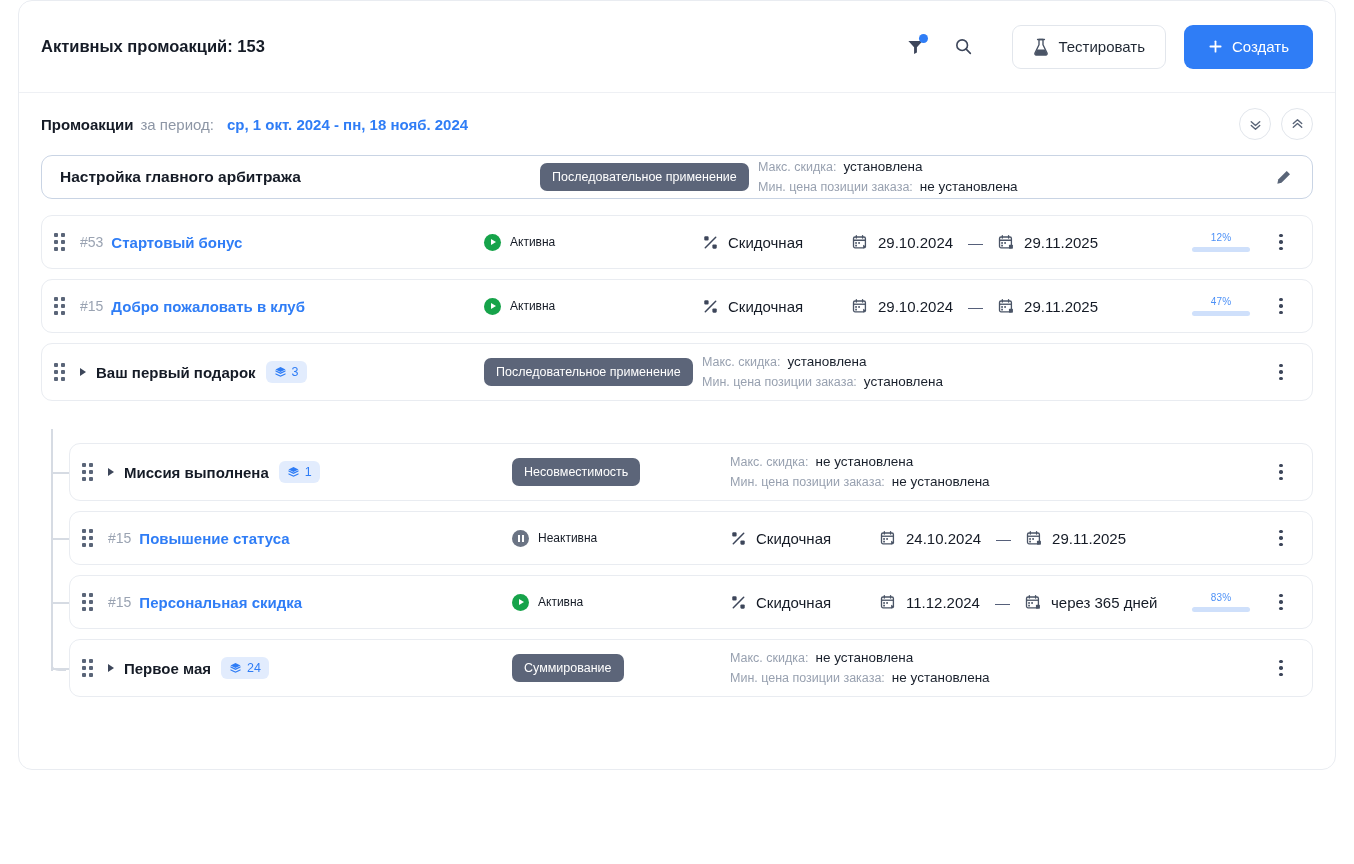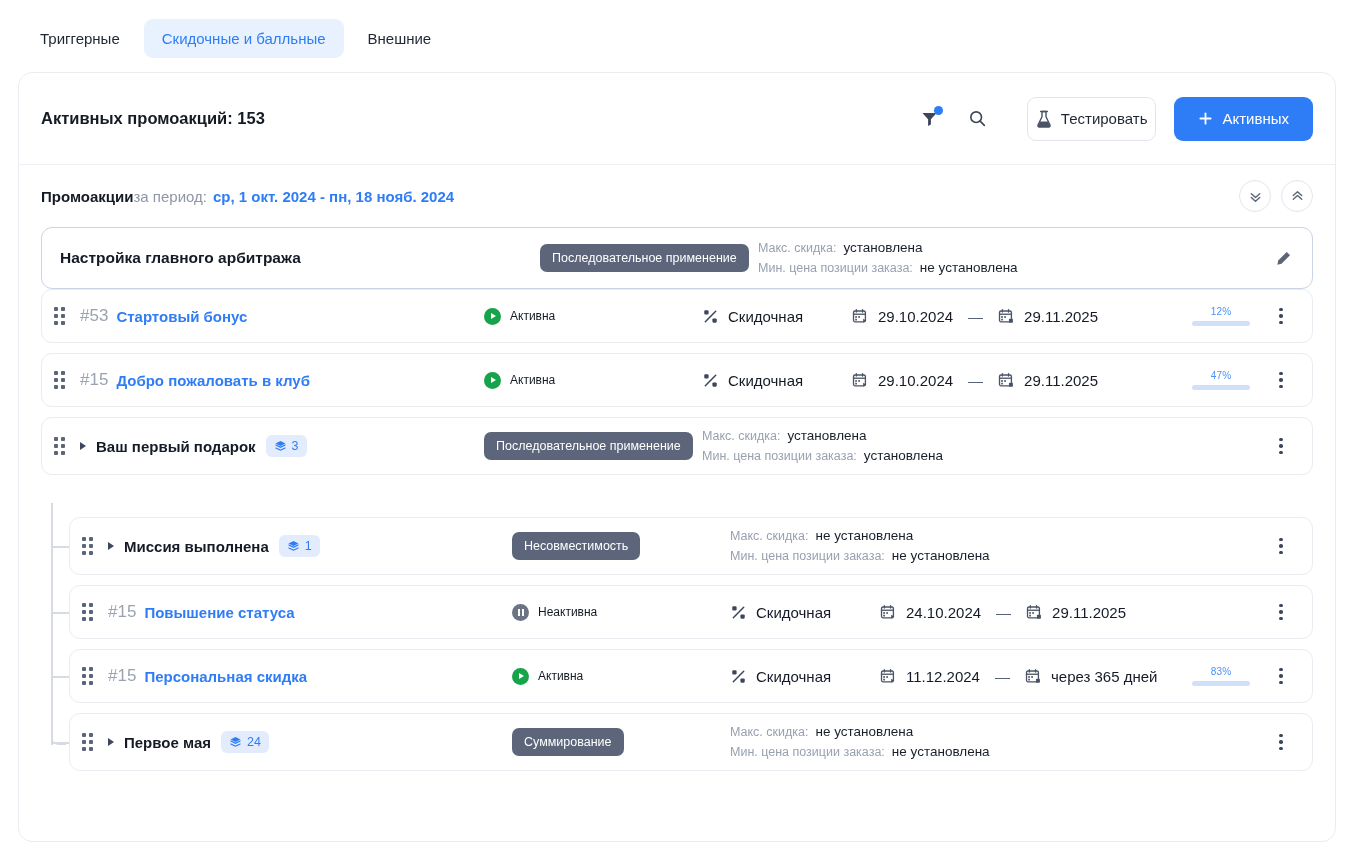--- a/index.html
+++ b/index.html
@@ -77,21 +77,21 @@
     width: 9px; height: 9px;
     border-radius: 50%;
     background: #2f7df6;
   }
   .btn {
     display: flex; align-items: center; gap: 9px;
     height: 44px;
     border-radius: 9px;
     font-size: 15px;
     cursor: pointer;
-    padding: 0 8px;
+    padding: 0 20px;
     white-space: nowrap;
   }
   .btn-outline {
     border: 1px solid #e2e6ec;
     background: #fff;
     color: #1f2733;
     margin-left: 16px;
   }
   .btn-primary {
     background: #2f7df6;
@@ -102,21 +102,21 @@
   }
 
   
   .period-bar {
     display: flex; align-items: center;
     justify-content: space-between;
     padding: 0 22px;
     height: 62px;
     flex: 0 0 auto;
   }
-  .period-left { display: flex; align-items: flex-start; font-size: 15px; }
+  .period-left { display: flex; align-items: flex-start; gap: 7px; font-size: 15px; }
   .period-label { font-weight: 700; color: #151b26; }
   .period-sub { color: #8d96a5; }
   .period-value { color: #2f7df6; font-weight: 700; margin-left: 6px; }
   .period-right { display: flex; gap: 10px; }
   .round-btn {
     width: 32px; height: 32px;
     border-radius: 50%;
     border: 1px solid #e2e6ec;
     background: #fff;
     display: flex; align-items: center; justify-content: center;
@@ -136,22 +136,22 @@
     background: #ffffff;
     border: 1px solid #e9ecf1;
     border-radius: 11px;
     height: 54px;
     margin-bottom: 10px;
     padding: 0 14px 0 12px;
     position: relative;
   }
   .row.arbitration {
     border: 1.5px solid #c9d4e4;
-    height: 62px;
-    margin-bottom: 0;
+    height: 44px;
+    margin-bottom: 16px;
     padding-left: 18px;
   }
   .row.tall { height: 58px; }
 
   .drag-handle {
     width: 16px; height: 18px;
     display: grid;
     grid-template-columns: repeat(2, 5px);
     grid-template-rows: repeat(3, 5px);
     gap: 2px;
@@ -171,21 +171,21 @@
     border-left: 6px solid #3d465a;
     border-top: 4.5px solid transparent;
     border-bottom: 4.5px solid transparent;
     margin-right: 10px;
     cursor: pointer;
     flex: 0 0 auto;
   }
 
   .row-num {
     color: #9aa3b2;
-    font-size: 17px;
+    font-size: 14px;
     margin-right: 8px;
     flex: 0 0 auto;
   }
   .row-link {
     color: #2f7df6;
     font-size: 15px;
     font-weight: 700;
     cursor: pointer;
     white-space: nowrap;
   }
@@ -305,25 +305,20 @@
     background: #d6dbe3;
   }
 
   svg { display: block; }
 </style>
 </head>
 <body>
 
 <div class="page">
 
-  <div class="tabbar">
-    <div class="tab">Триггерные</div>
-    <div class="tab active">Скидочные и балльные</div>
-    <div class="tab">Внешние</div>
-  </div>
 
   <div class="card">
 
     <div class="card-header">
       <div class="card-title">Активных промоакций: 153</div>
       <div class="header-tools">
 
         <div class="icon-btn">
           <svg width="19" height="19" viewBox="0 0 20 20">
             <path d="M2.5 4.2h15l-6 6.6v5.4l-3 1.8v-7.2z" fill="#3d465a"></path>
@@ -349,21 +344,21 @@
           <span>Тестировать</span>
         </div>
 
         <div class="btn btn-primary">
           <span>
             <svg width="15" height="15" viewBox="0 0 16 16">
               <line x1="8" y1="2.5" x2="8" y2="13.5" stroke="#fff" stroke-width="1.9" stroke-linecap="round"></line>
               <line x1="2.5" y1="8" x2="13.5" y2="8" stroke="#fff" stroke-width="1.9" stroke-linecap="round"></line>
             </svg>
           </span>
-          <span>Активных</span>
+          <span>Создать</span>
         </div>
       </div>
     </div>
 
     <div class="period-bar">
       <div class="period-left">
         <span class="period-label">Промоакции</span>
         <span class="period-sub">за период:</span>
         <span class="period-value">ср, 1 окт. 2024 - пн, 18 нояб. 2024</span>
       </div>

